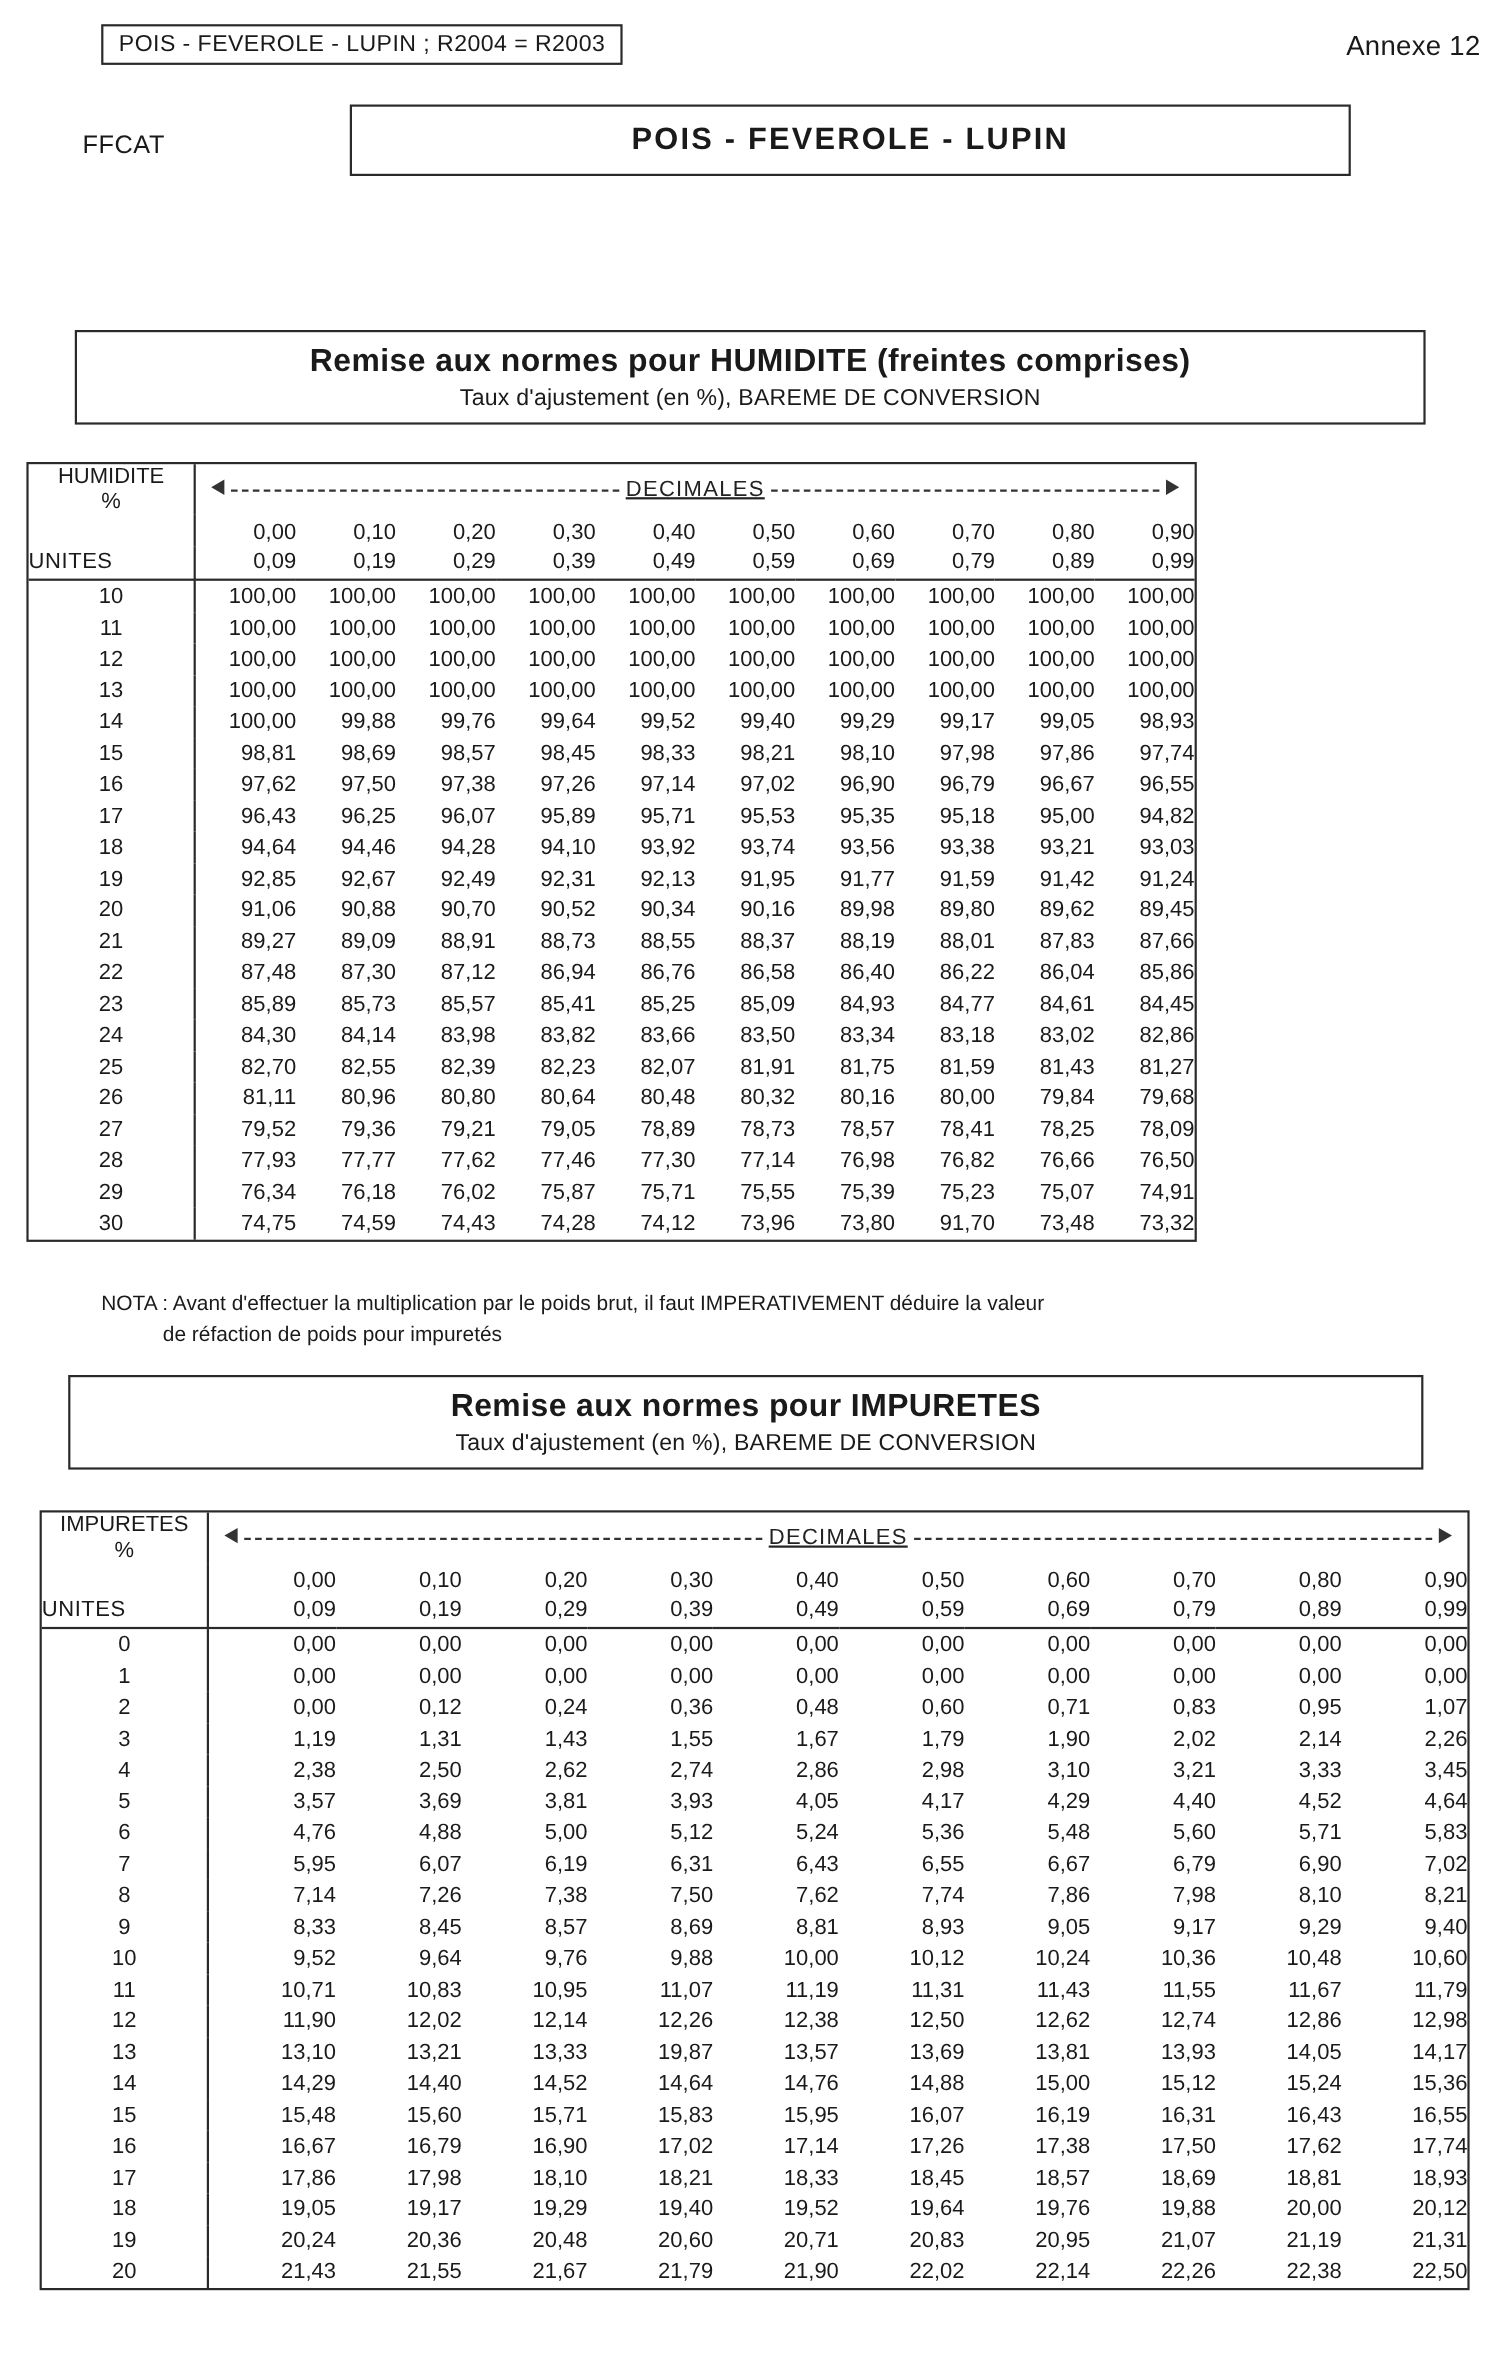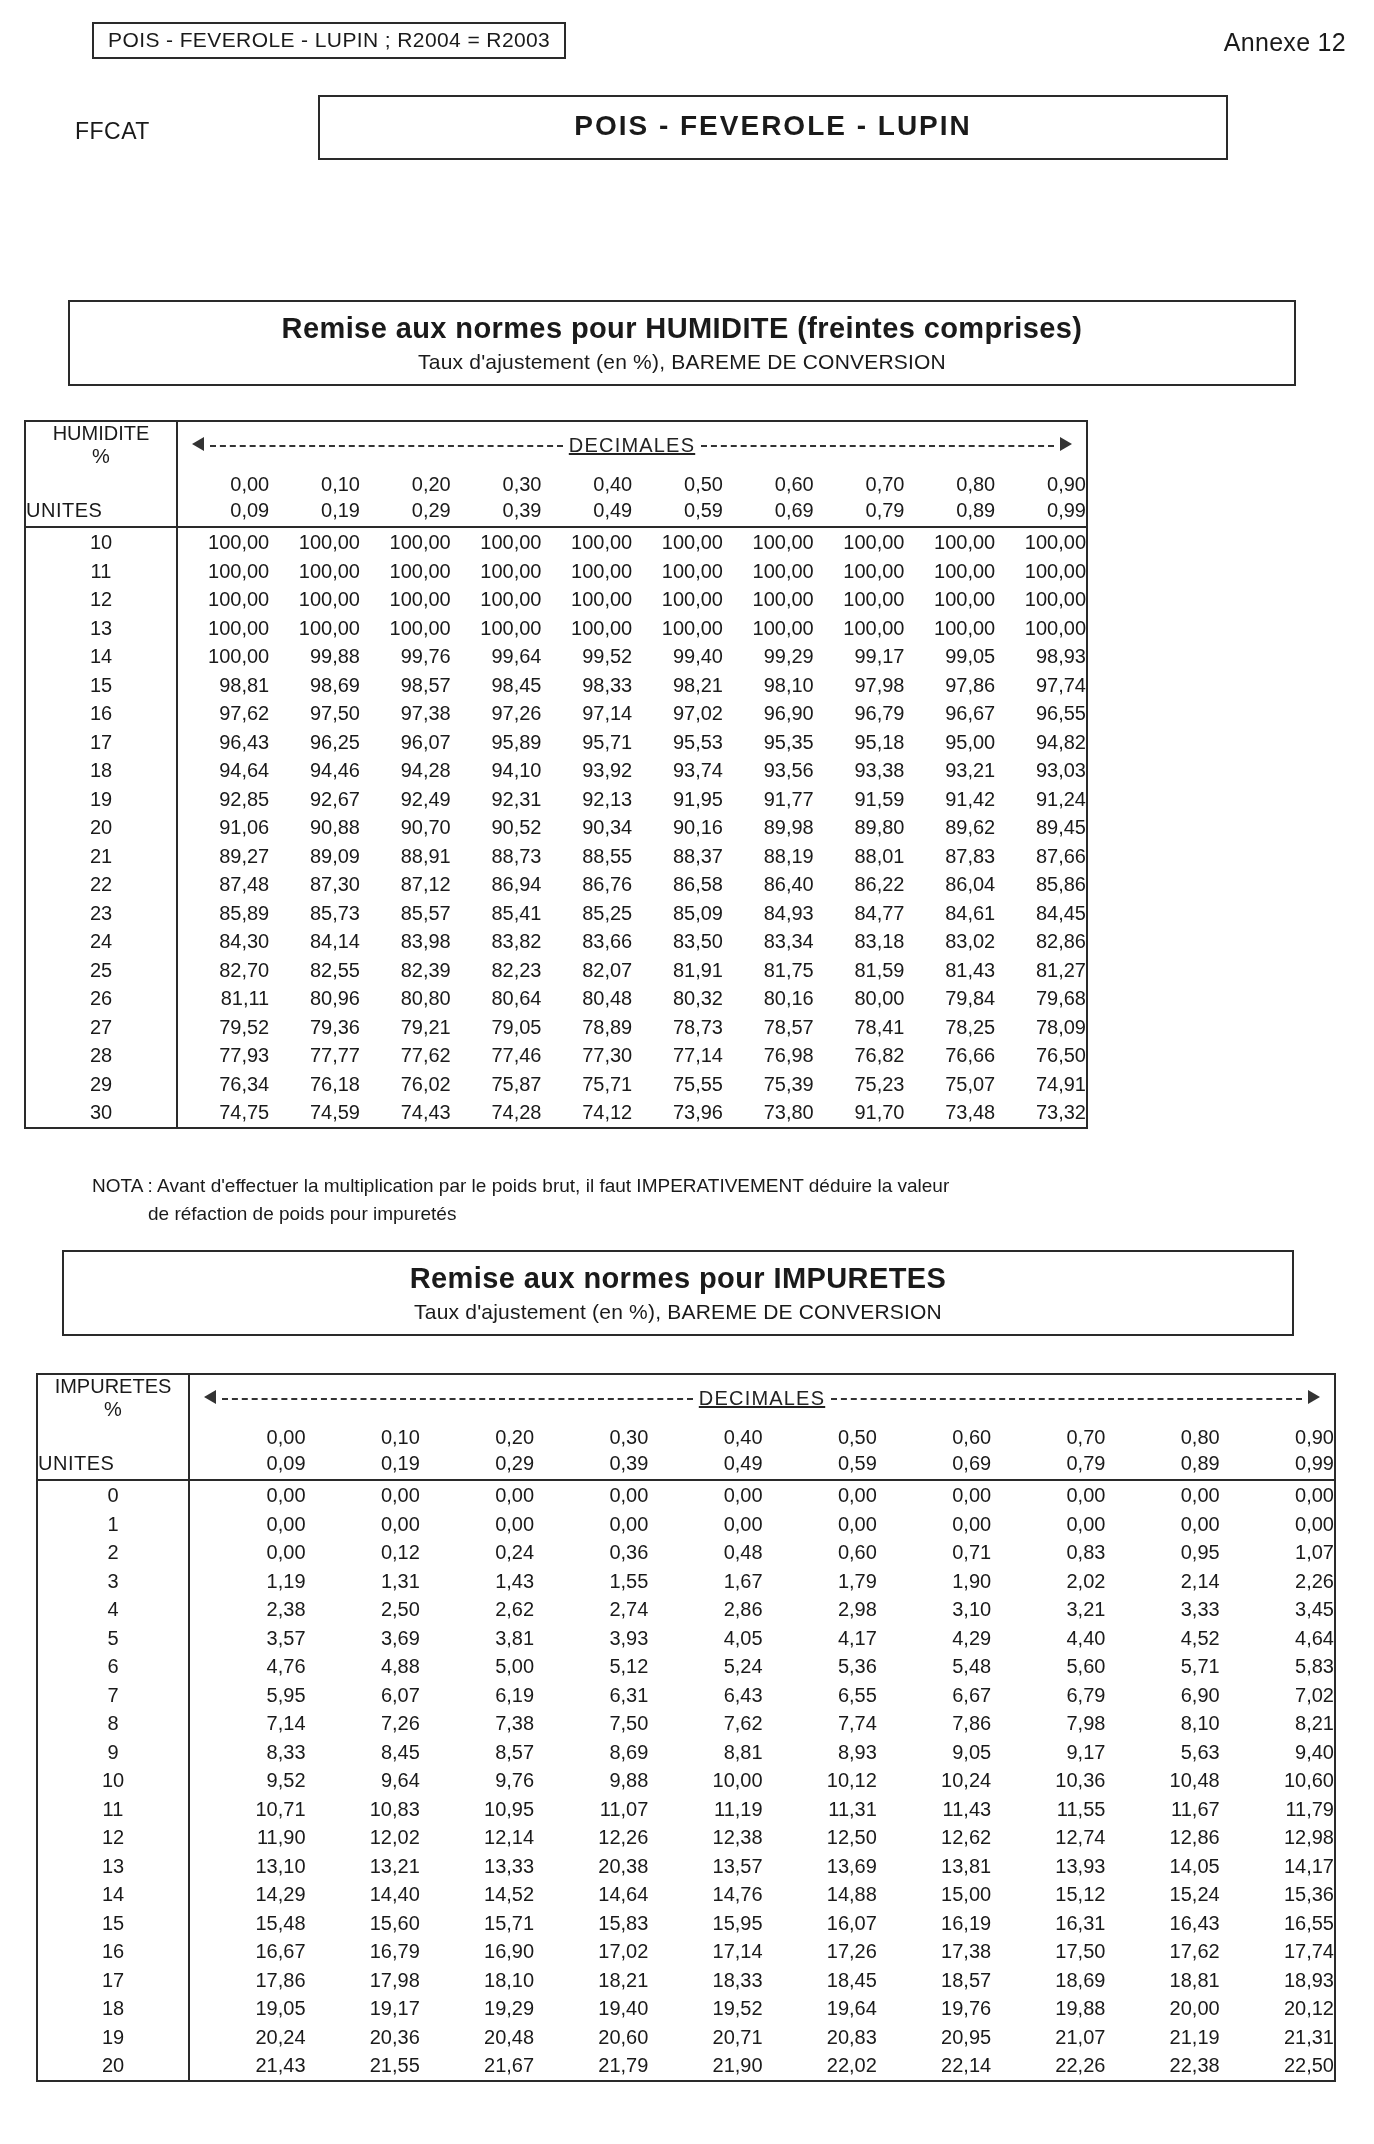--- a/index.html
+++ b/index.html
@@ -744,21 +744,21 @@
           <tr class="data-row">
             <td class="unit-col">9</td>
             <td>8,33</td>
             <td>8,45</td>
             <td>8,57</td>
             <td>8,69</td>
             <td>8,81</td>
             <td>8,93</td>
             <td>9,05</td>
             <td>9,17</td>
-            <td>5,63</td>
+            <td>9,29</td>
             <td>9,40</td>
           </tr>
           <tr class="data-row">
             <td class="unit-col">10</td>
             <td>9,52</td>
             <td>9,64</td>
             <td>9,76</td>
             <td>9,88</td>
             <td>10,00</td>
             <td>10,12</td>
@@ -791,21 +791,21 @@
             <td>12,62</td>
             <td>12,74</td>
             <td>12,86</td>
             <td>12,98</td>
           </tr>
           <tr class="data-row">
             <td class="unit-col">13</td>
             <td>13,10</td>
             <td>13,21</td>
             <td>13,33</td>
-            <td>20,38</td>
+            <td>19,87</td>
             <td>13,57</td>
             <td>13,69</td>
             <td>13,81</td>
             <td>13,93</td>
             <td>14,05</td>
             <td>14,17</td>
           </tr>
           <tr class="data-row">
             <td class="unit-col">14</td>
             <td>14,29</td>

